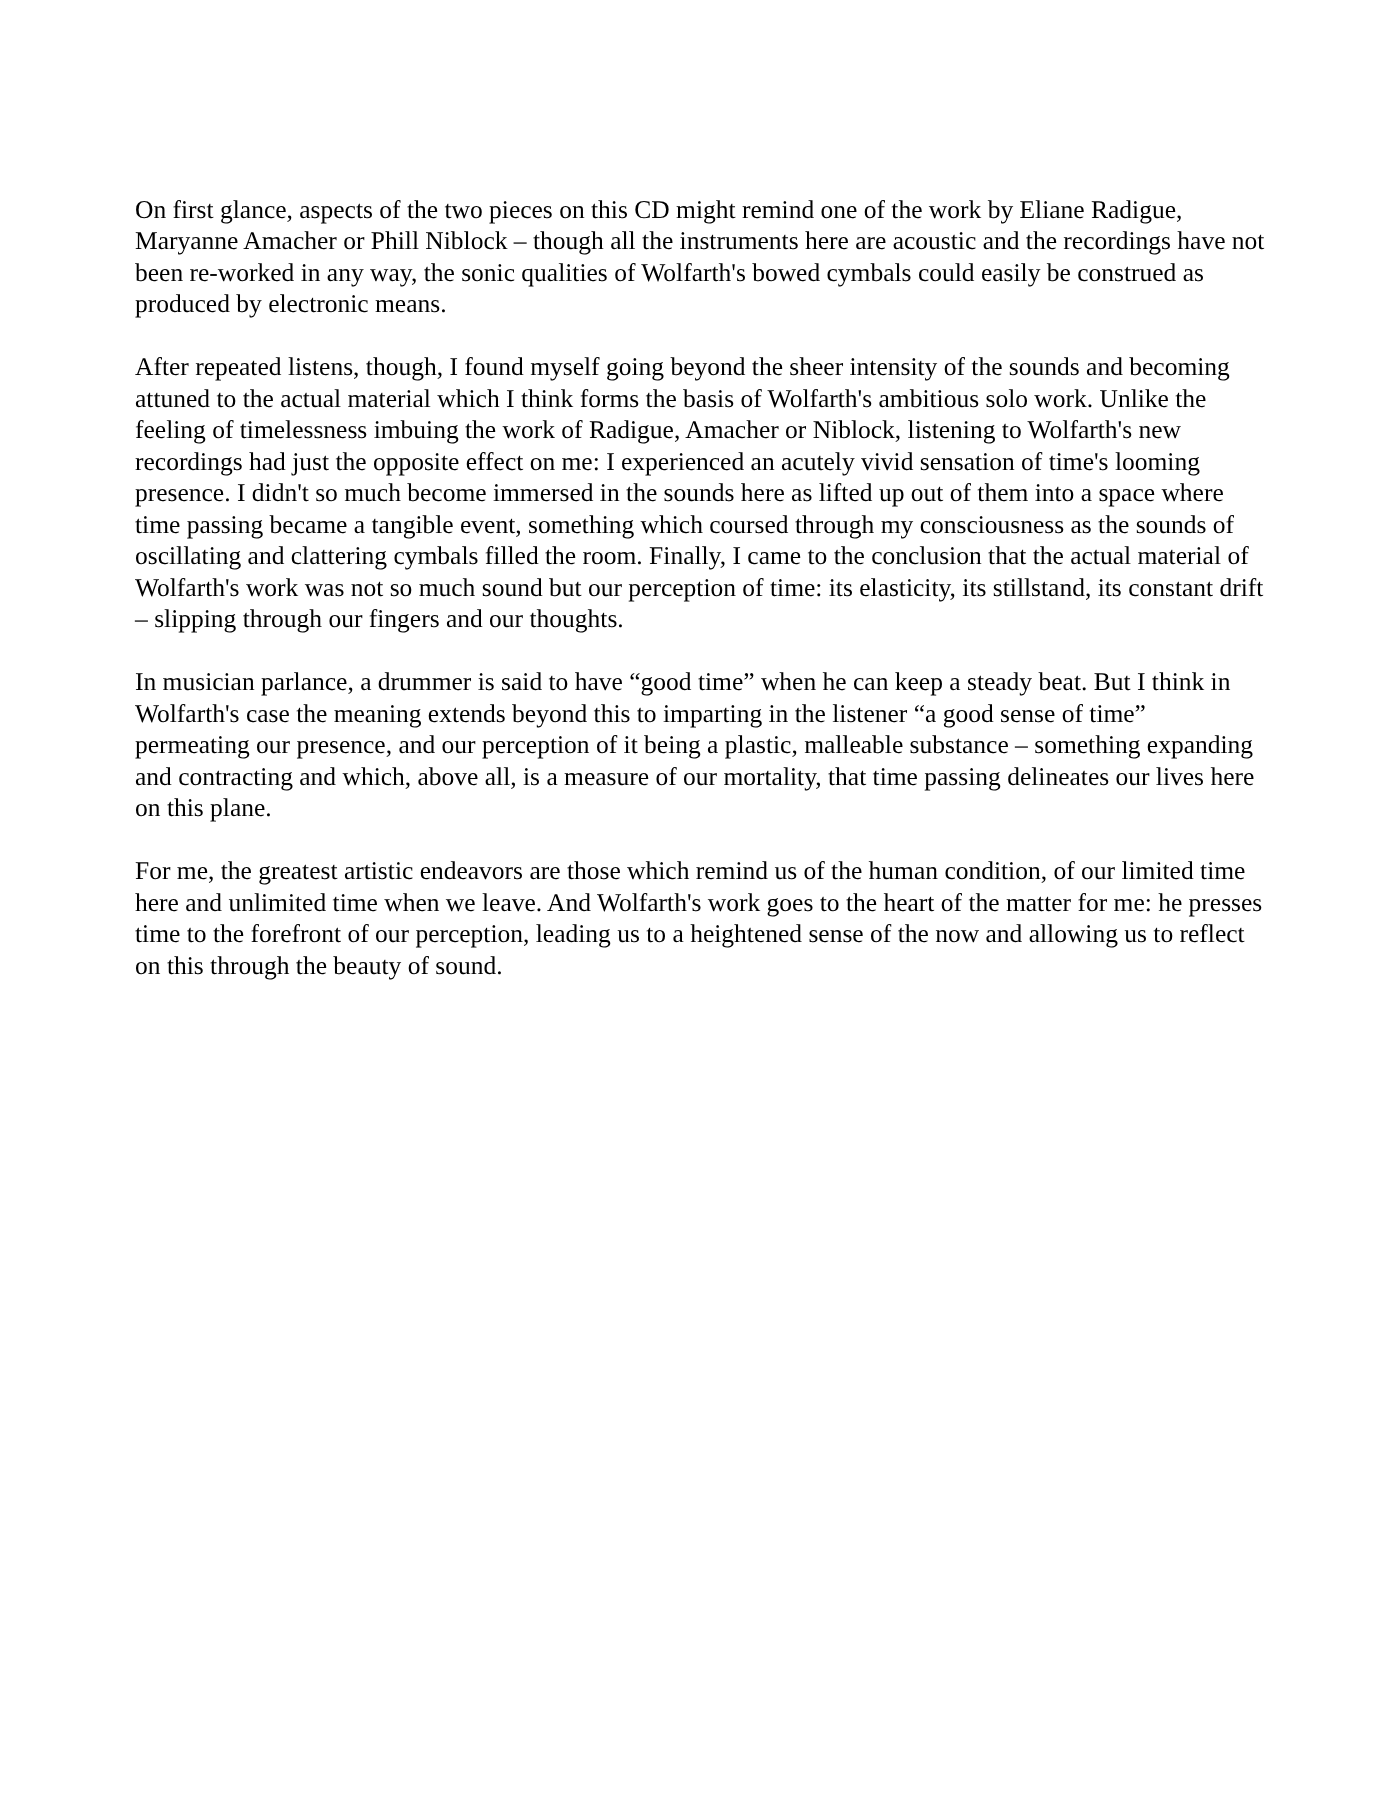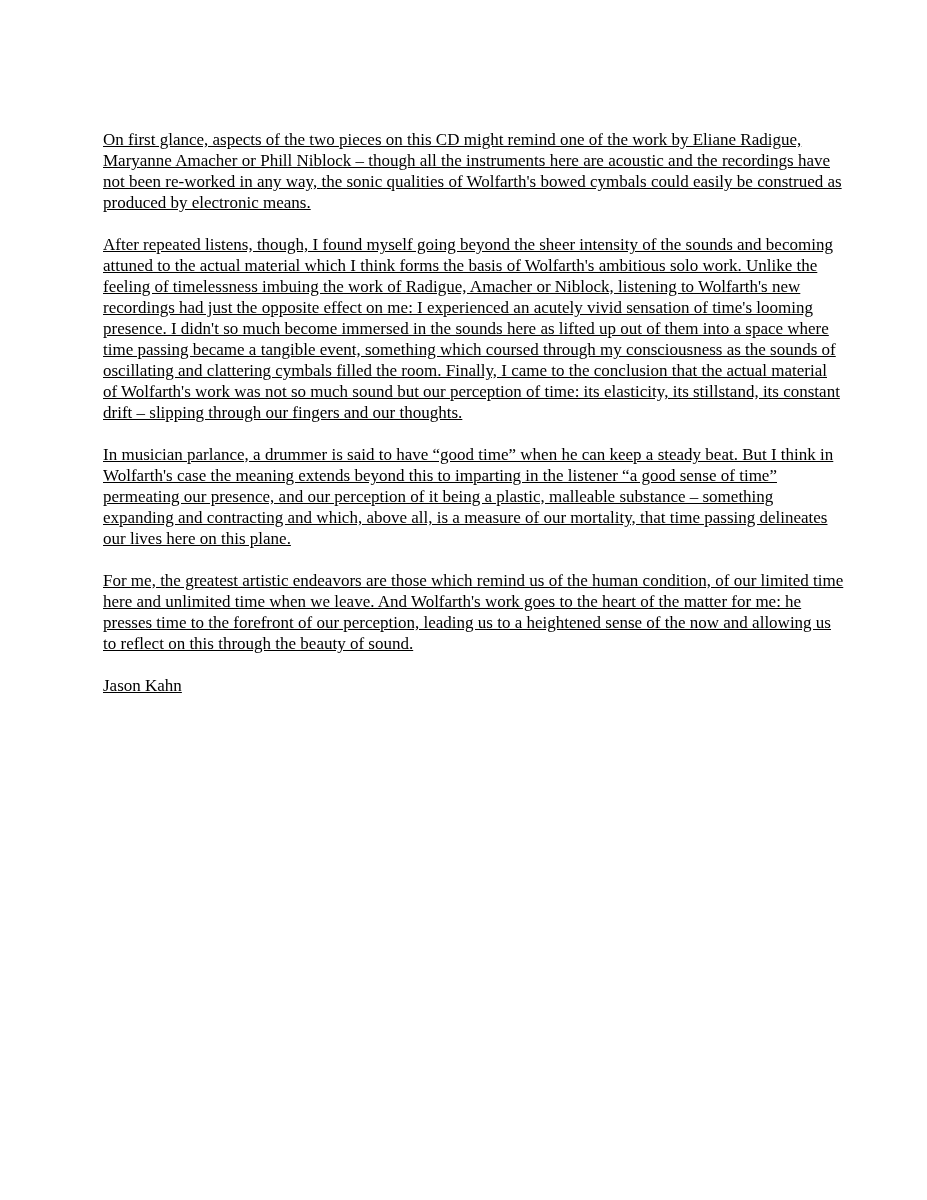--- a/index.html
+++ b/index.html
@@ -26,32 +26,30 @@
   .text-block {
     position: absolute;
     left: 86px;
     top: 129px;
     width: 758px;
     font-size: 17px;
     line-height: 21px;
     text-align: left;
   }
   .text-block p {
-    margin: 0 0 21px 17px;
+    margin: 0 0 21px 4px;
     padding: 0;
-    text-decoration: underline;
   }
   .text-block p.signature {
     margin-bottom: 0;
   }
 </style>
 </head>
 <body>
 
 <div class="page">
   <div class="text-block">
     <p>On first glance, aspects of the two pieces on this CD might remind one of the work by Eliane Radigue, Maryanne Amacher or Phill Niblock – though all the instruments here are acoustic and the recordings have not been re-worked in any way, the sonic qualities of Wolfarth's bowed cymbals could easily be construed as produced by electronic means.</p>
     <p>After repeated listens, though, I found myself going beyond the sheer intensity of the sounds and becoming attuned to the actual material which I think forms the basis of Wolfarth's ambitious solo work. Unlike the feeling of timelessness imbuing the work of Radigue, Amacher or Niblock, listening to Wolfarth's new recordings had just the opposite effect on me: I experienced an acutely vivid sensation of time's looming presence. I didn't so much become immersed in the sounds here as lifted up out of them into a space where time passing became a tangible event, something which coursed through my consciousness as the sounds of oscillating and clattering cymbals filled the room. Finally, I came to the conclusion that the actual material of Wolfarth's work was not so much sound but our perception of time: its elasticity, its stillstand, its constant drift – slipping through our fingers and our thoughts.</p>
     <p>In musician parlance, a drummer is said to have “good time” when he can keep a steady beat. But I think in Wolfarth's case the meaning extends beyond this to imparting in the listener “a good sense of time” permeating our presence, and our perception of it being a plastic, malleable substance – something expanding and contracting and which, above all, is a measure of our mortality, that time passing delineates our lives here on this plane.</p>
     <p>For me, the greatest artistic endeavors are those which remind us of the human condition, of our limited time here and unlimited time when we leave. And Wolfarth's work goes to the heart of the matter for me: he presses time to the forefront of our perception, leading us to a heightened sense of the now and allowing us to reflect on this through the beauty of sound.</p>
-    <p class="signature">Jason Kahn</p>
   </div>
 </div>
 
 </body></html>

